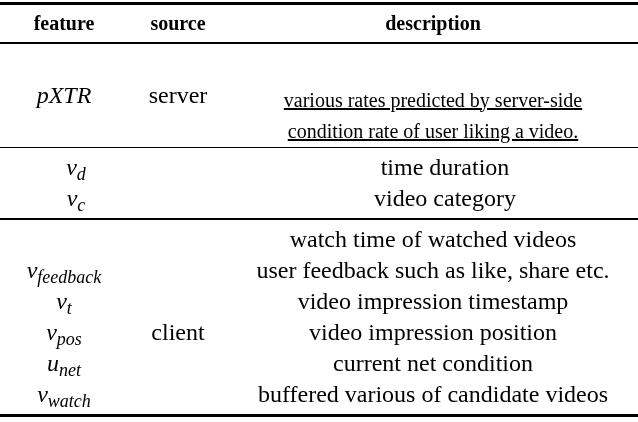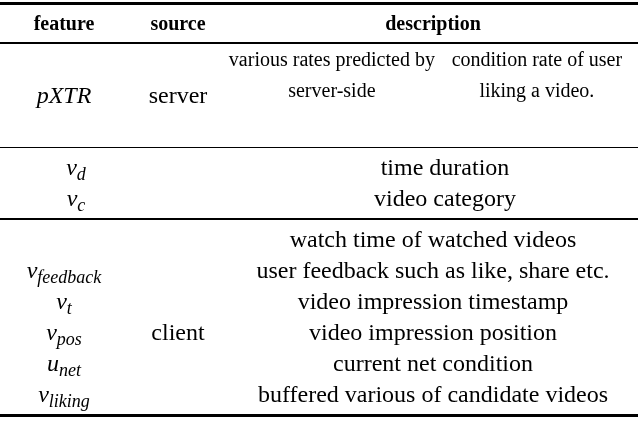--- a/index.html
+++ b/index.html
@@ -49,24 +49,25 @@
   .feature-text sub {
     font-style: italic;
     font-size: 0.75em;
     line-height: 0;
     vertical-align: -0.3em;
   }
   .italic { font-style: italic; }
   .block1 { height: 103px; }
   .block1 .desc-par {
     display: flex;
-    flex-direction: row;
+    flex-direction: column;
     justify-content: flex-end;
     grid-column: 3;
     grid-row: 1;
+    text-decoration: underline;
   }
   .block1 .desc-line {
     height: 31px;
     line-height: 31px;
     text-align: center;
     font-size: 20px;
   }
   .block2 {
     grid-template-rows: repeat(2, 31px);
     padding: 4px 12px;
@@ -137,21 +138,21 @@
       <span class="feature-text"><span>v</span><sub>pos</sub></span>
     </div>
     <div class="cell c3" style="grid-row:4">video impression position</div>
 
     <div class="cell c1" style="grid-row:5">
       <span class="feature-text"><span>u</span><sub>net</sub></span>
     </div>
     <div class="cell c3" style="grid-row:5">current net condition</div>
 
     <div class="cell c1" style="grid-row:6">
-      <span class="feature-text"><span>v</span><sub>liking</sub></span>
+      <span class="feature-text"><span>v</span><sub>watch</sub></span>
     </div>
     <div class="cell c3" style="grid-row:6">buffered various of candidate videos</div>
 
     <div class="cell c2" style="grid-row:4">client</div>
   </div>
 
   <div class="rule thick"></div>
 
 </div>
 

